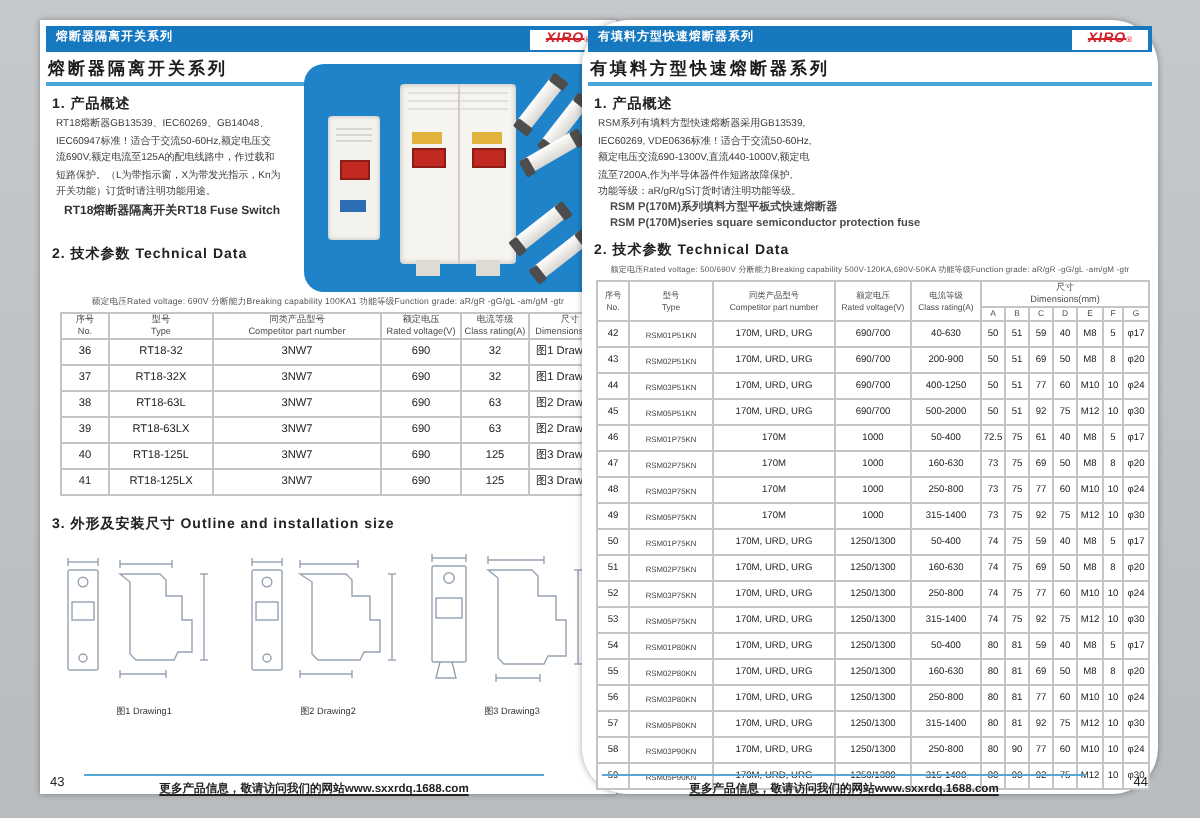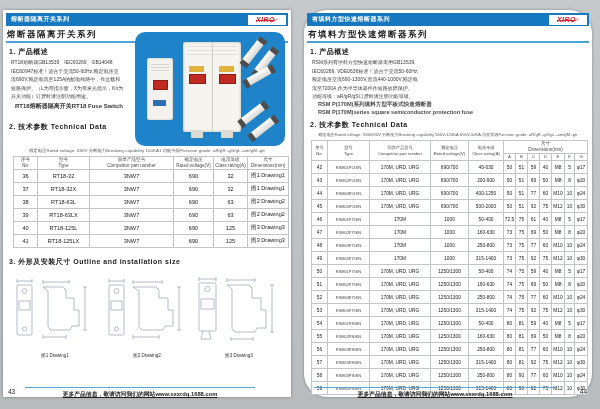--- a/index.html
+++ b/index.html
@@ -6,22 +6,22 @@
   body{
     width:600px;height:409px;position:relative;
     background:linear-gradient(#c6c9cc,#b8bcbf);
     font-family:"Liberation Sans","DejaVu Sans",sans-serif;
     overflow:hidden;
   }
   .page{
     position:absolute;top:10px;width:288px;height:387px;background:#fff;
     box-shadow:0 0 3px rgba(0,0,0,.35);
   }
-  #page-left{left:3px;}
-  #page-right{left:304px;border-radius:23px;}
+  #page-left{left:20px;}
+  #page-right{left:291px;border-radius:23px;}
 
   
   .bar{position:absolute;left:3px;right:3px;top:3px;height:13px;background:#1678bf;}
   .bar-label{position:absolute;left:5px;top:0;line-height:13px;font-size:6px;color:#fff;letter-spacing:.5px;font-weight:bold;}
   .logo-box{position:absolute;right:2px;top:1.5px;width:38px;height:10px;background:#fff;display:flex;align-items:center;justify-content:center;}
   .logo-text{color:#d1222a;font-weight:bold;font-style:italic;font-size:7px;text-decoration:line-through;letter-spacing:.5px;}
   .logo-reg{color:#d1222a;font-size:4px;vertical-align:super;font-style:normal;}
 
   .page-title{position:absolute;left:4px;top:19px;font-size:8.5px;font-weight:bold;color:#1c1c1c;letter-spacing:1.5px;}
   .title-rule{position:absolute;left:3px;right:3px;top:31px;height:0;border-top:2px solid #4aa4d8;}

